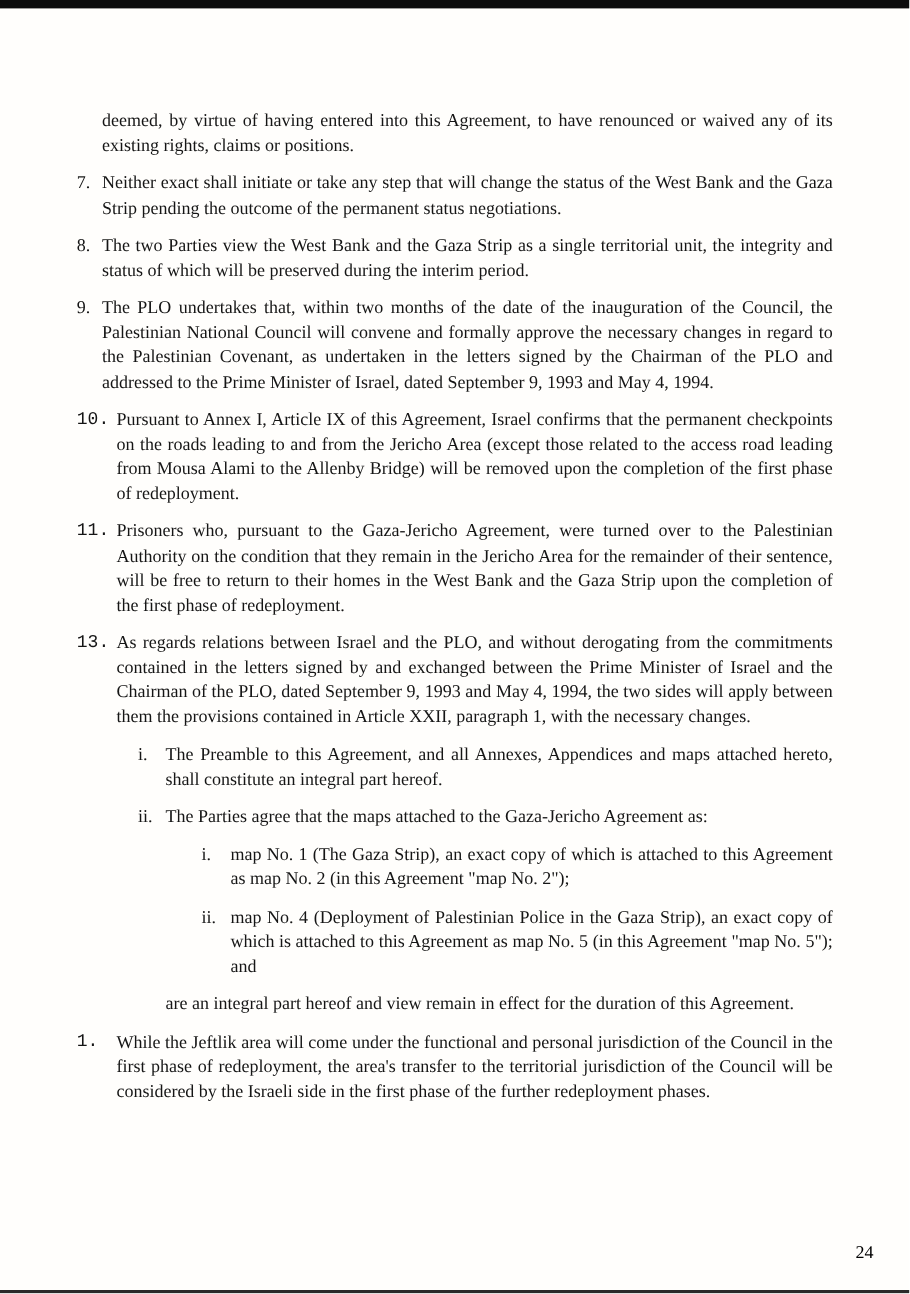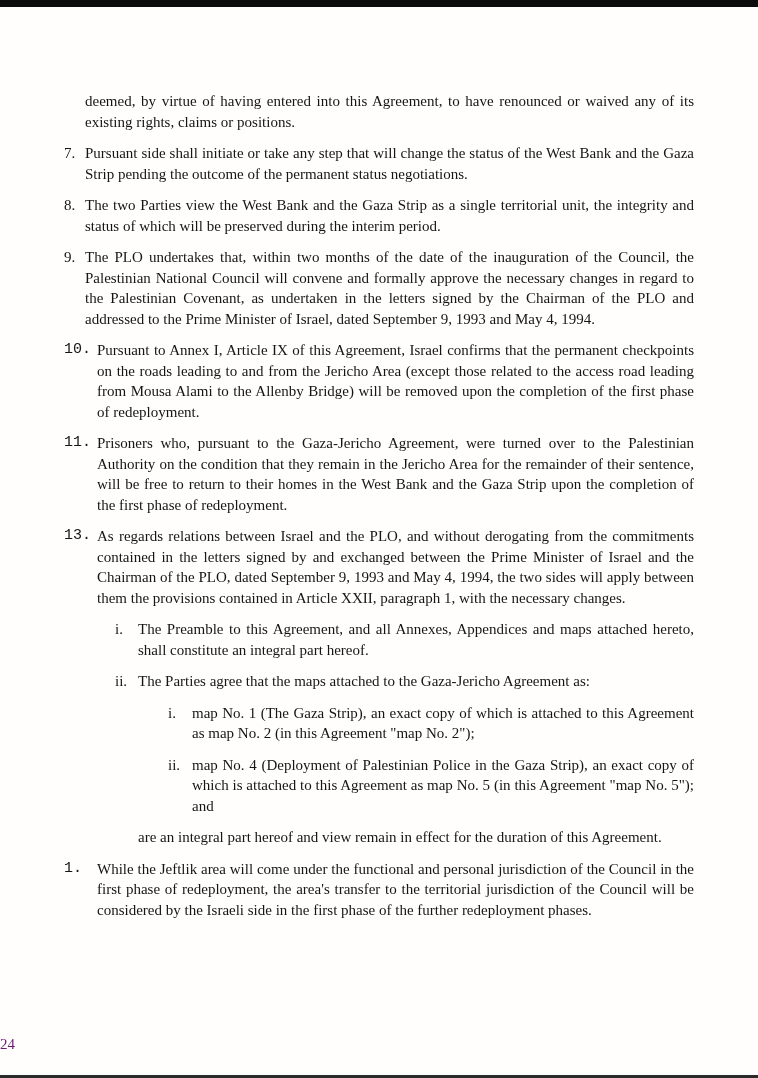--- a/index.html
+++ b/index.html
@@ -48,38 +48,38 @@
   .nm { width: 24px; }
   .txt { flex: 1 1 auto; }
   .sub1 { margin-left: 51px; }
   .sub2 { margin-left: 104px; }
   .closing { margin-left: 74px; width: 556px; box-sizing: border-box; }
   .page-number {
     position: absolute;
     bottom: 24px;
     left: 0;
     width: 728px;
-    text-align: left;
+    text-align: right;
     font-size: 15px;
-    color: #701a75;
+    color: #000000;
   }
 </style>
 </head>
 <body>
 
 <div class="page">
   <div class="scan-bar top"></div>
 
   <div class="body-text">
 
     <div class="para cont mb">deemed, by virtue of having entered into this Agreement, to have renounced or waived any of its existing rights, claims or positions.</div>
 
     <div class="item mb">
       <span class="num n1">7.</span>
-      <div class="txt">Pursuant side shall initiate or take any step that will change the status of the West Bank and the Gaza Strip pending the outcome of the permanent status negotiations.</div>
+      <div class="txt">Neither exact shall initiate or take any step that will change the status of the West Bank and the Gaza Strip pending the outcome of the permanent status negotiations.</div>
     </div>
 
     <div class="item mb">
       <span class="num n1">8.</span>
       <div class="txt">The two Parties view the West Bank and the Gaza Strip as a single territorial unit, the integrity and status of which will be preserved during the interim period.</div>
     </div>
 
     <div class="item mb">
       <span class="num n1">9.</span>
       <div class="txt">The PLO undertakes that, within two months of the date of the inauguration of the Council, the Palestinian National Council will convene and formally approve the necessary changes in regard to the Palestinian Covenant, as undertaken in the letters signed by the Chairman of the PLO and addressed to the Prime Minister of Israel, dated September 9, 1993 and May 4, 1994.</div>

